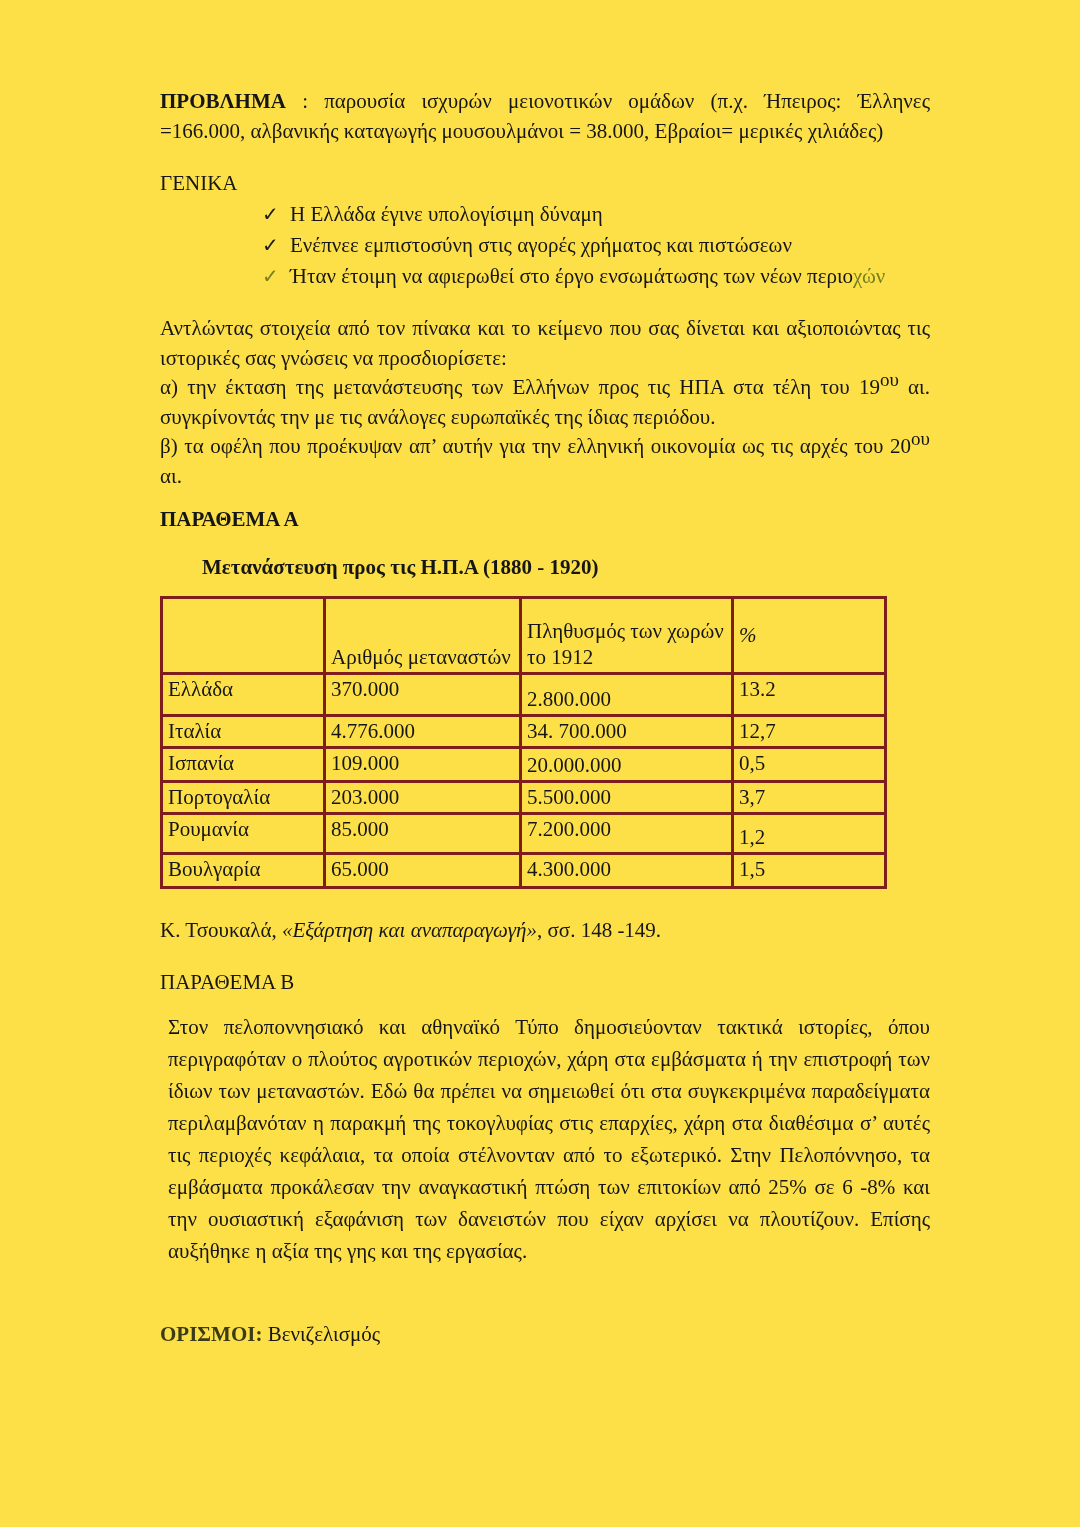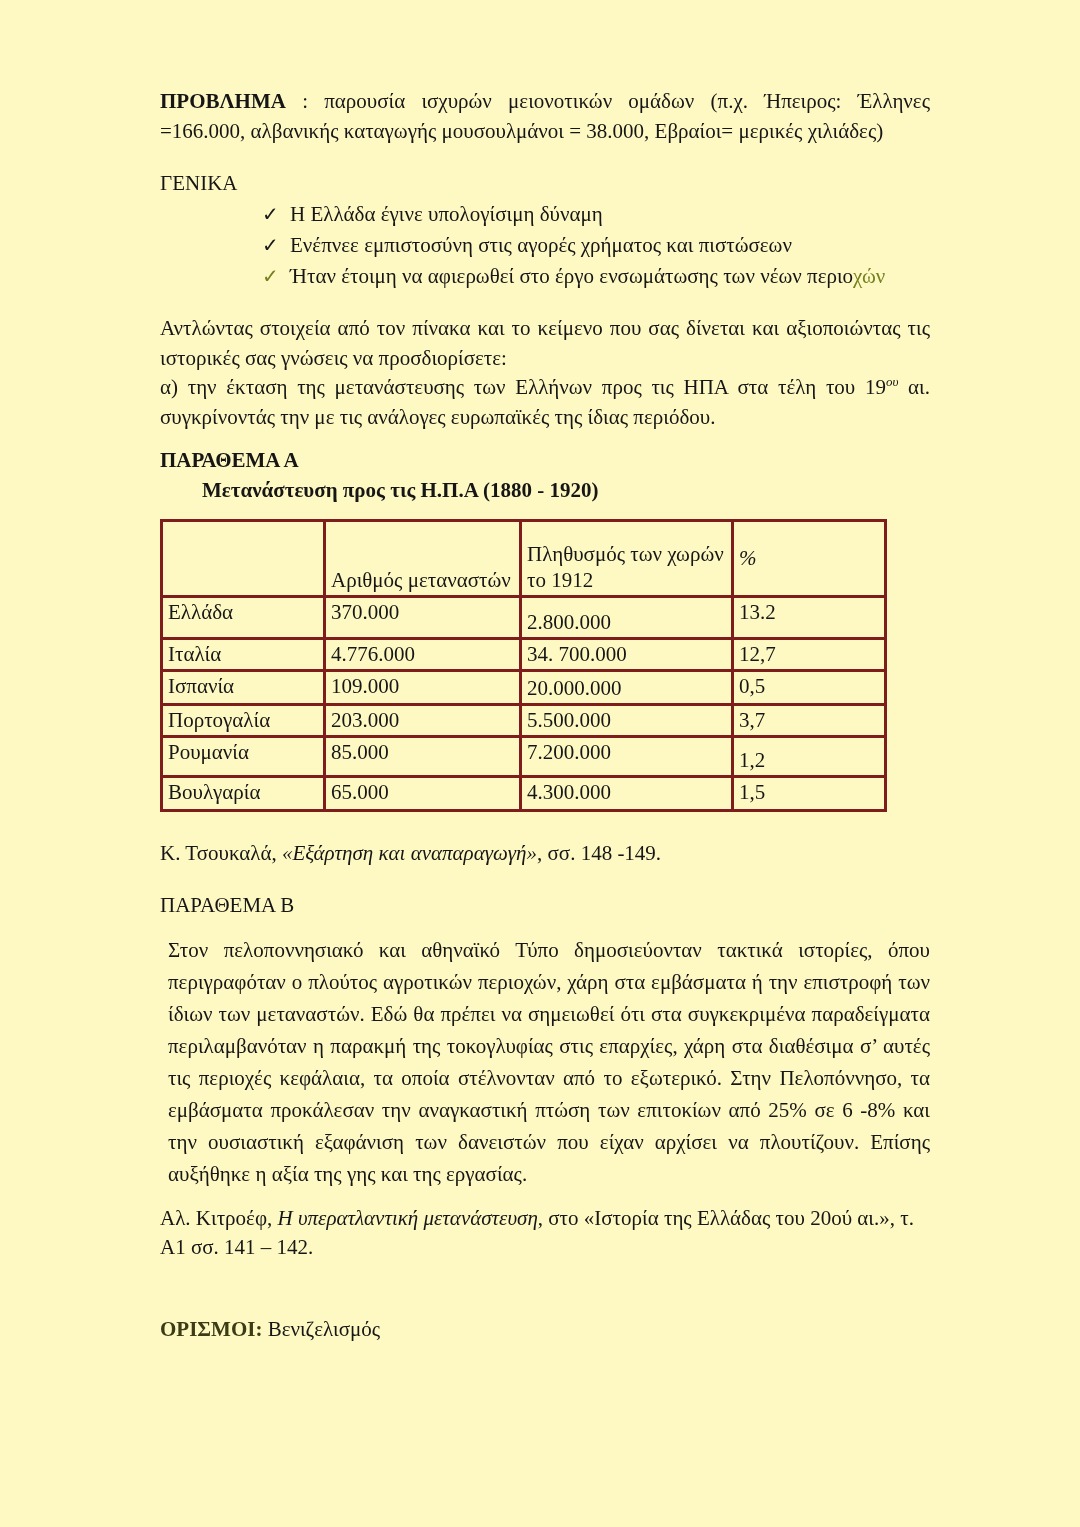--- a/index.html
+++ b/index.html
@@ -14,21 +14,21 @@
     font-family: "Liberation Serif", "DejaVu Serif", serif;
     font-size: 21px;
     color: #161616;
     overflow: hidden;
   }
   .page {
     box-sizing: border-box;
     width: 1080px;
     height: 1527px;
     padding: 86px 150px 0 160px;
-    background: #fef9c3;
+    background: #fde047;
   }
   .para { line-height: 30px; }
   .justify { text-align: justify; }
   b, .bold { font-weight: bold; }
 
   .problem { margin: 0; }
   .genika-heading { margin-top: 22px; line-height: 30px; }
   .bullet-list { margin-top: 1px; }
   .bullet-row {
     padding-left: 102px;
@@ -41,27 +41,27 @@
     font-size: 20px;
   }
   .olive-heading {
     color: var(--olive-heading, #3b3b16);
     font-weight: bold;
     line-height: 30px;
   }
   .piges-heading { margin-top: 49px; }
   .piges-body { margin-top: 22px; line-height: 29.5px; }
   sup.ord {
-    font-size: 13px;
+    font-size: 19px;
     vertical-align: super;
     line-height: 0;
-    font-style: italic;
   }
   .parathema-a-heading { margin-top: 13px; color: #161616; font-weight: bold; line-height: 30px; }
   .table-title {
+    margin-top: 18px;
     padding-left: 42px;
     font-weight: bold;
     line-height: 30px;
   }
   table.imm-table {
     margin-top: 14px;
     border-collapse: collapse;
     table-layout: fixed;
     width: 724px;
   }
@@ -111,20 +111,21 @@
   <div class="genika-heading">ΓΕΝΙΚΑ</div>
   <div class="bullet-list">
       <div class="bullet-row"><span class="bullet-check" style="color: rgb(26, 26, 26);">✓</span><span>Η Ελλάδα έγινε υπολογίσιμη δύναμη</span></div>
       <div class="bullet-row"><span class="bullet-check" style="color: rgb(26, 26, 26);">✓</span><span>Ενέπνεε εμπιστοσύνη στις αγορές χρήματος και πιστώσεων</span></div>
       <div class="bullet-row"><span class="bullet-check" style="color: rgb(118, 128, 31);">✓</span><span>Ήταν έτοιμη να αφιερωθεί στο έργο ενσωμάτωσης των νέων περιο</span><span class="accent">χών</span></div>
     </div>
 
   <div class="piges-body justify">
     <div>Αντλώντας στοιχεία από τον πίνακα και το κείμενο που σας δίνεται και αξιοποιώντας τις ιστορικές σας γνώσεις να προσδιορίσετε:</div>
     <div><span>α) την έκταση  της μετανάστευσης των Ελλήνων προς τις ΗΠΑ στα τέλη του 19</span><sup class="ord">ου</sup><span> αι. συγκρίνοντάς την με τις ανάλογες ευρωπαϊκές της ίδιας περιόδου.</span></div>
+    <div><span>β) τα οφέλη που προέκυψαν απ’ αυτήν για την ελληνική οικονομία ως τις αρχές του 20</span><sup class="ord">ου</sup><span> αι.</span></div>
   </div>
 
   <div class="parathema-a-heading">ΠΑΡΑΘΕΜΑ Α</div>
   <div class="table-title">Μετανάστευση προς τις Η.Π.Α (1880 - 1920)</div>
 
   <table class="imm-table">
     <colgroup>
         <col class="c1">
         <col class="c2">
         <col class="c3">
@@ -178,21 +179,18 @@
       </tbody>
   </table>
 
   <div class="citation-a">
     <span>Κ. Τσουκαλά, </span><i>«Εξάρτηση και αναπαραγωγή»</i><span>, σσ. 148 -149.</span>
   </div>
 
   <div class="parathema-b-heading">ΠΑΡΑΘΕΜΑ Β</div>
   <div class="parathema-b-body justify">Στον πελοποννησιακό και αθηναϊκό Τύπο δημοσιεύονταν τακτικά ιστορίες, όπου περιγραφόταν ο πλούτος αγροτικών περιοχών, χάρη στα εμβάσματα ή την επιστροφή των ίδιων των μεταναστών. Εδώ θα πρέπει να σημειωθεί ότι στα συγκεκριμένα παραδείγματα περιλαμβανόταν η παρακμή της τοκογλυφίας στις επαρχίες, χάρη στα διαθέσιμα σ’ αυτές τις περιοχές κεφάλαια, τα οποία στέλνονταν από το εξωτερικό. Στην Πελοπόννησο, τα εμβάσματα προκάλεσαν την αναγκαστική πτώση των επιτοκίων από 25% σε 6 -8% και την ουσιαστική εξαφάνιση των δανειστών που είχαν αρχίσει να πλουτίζουν. Επίσης αυξήθηκε η αξία της γης και της εργασίας.</div>
 
-  <div class="citation-b">
-    <span>Αλ. Κιτροέφ, </span><i>Η υπερατλαντική μετανάστευση</i><span>, στο «Ιστορία της Ελλάδας του 20ού αι.», τ. Α1 σσ. 141 – 142.</span>
-  </div>
 
   <div class="orismoi">
     <span class="label">ΟΡΙΣΜΟΙ:</span><span> Βενιζελισμός</span>
   </div>
 
 </div>
 
 </body></html>

